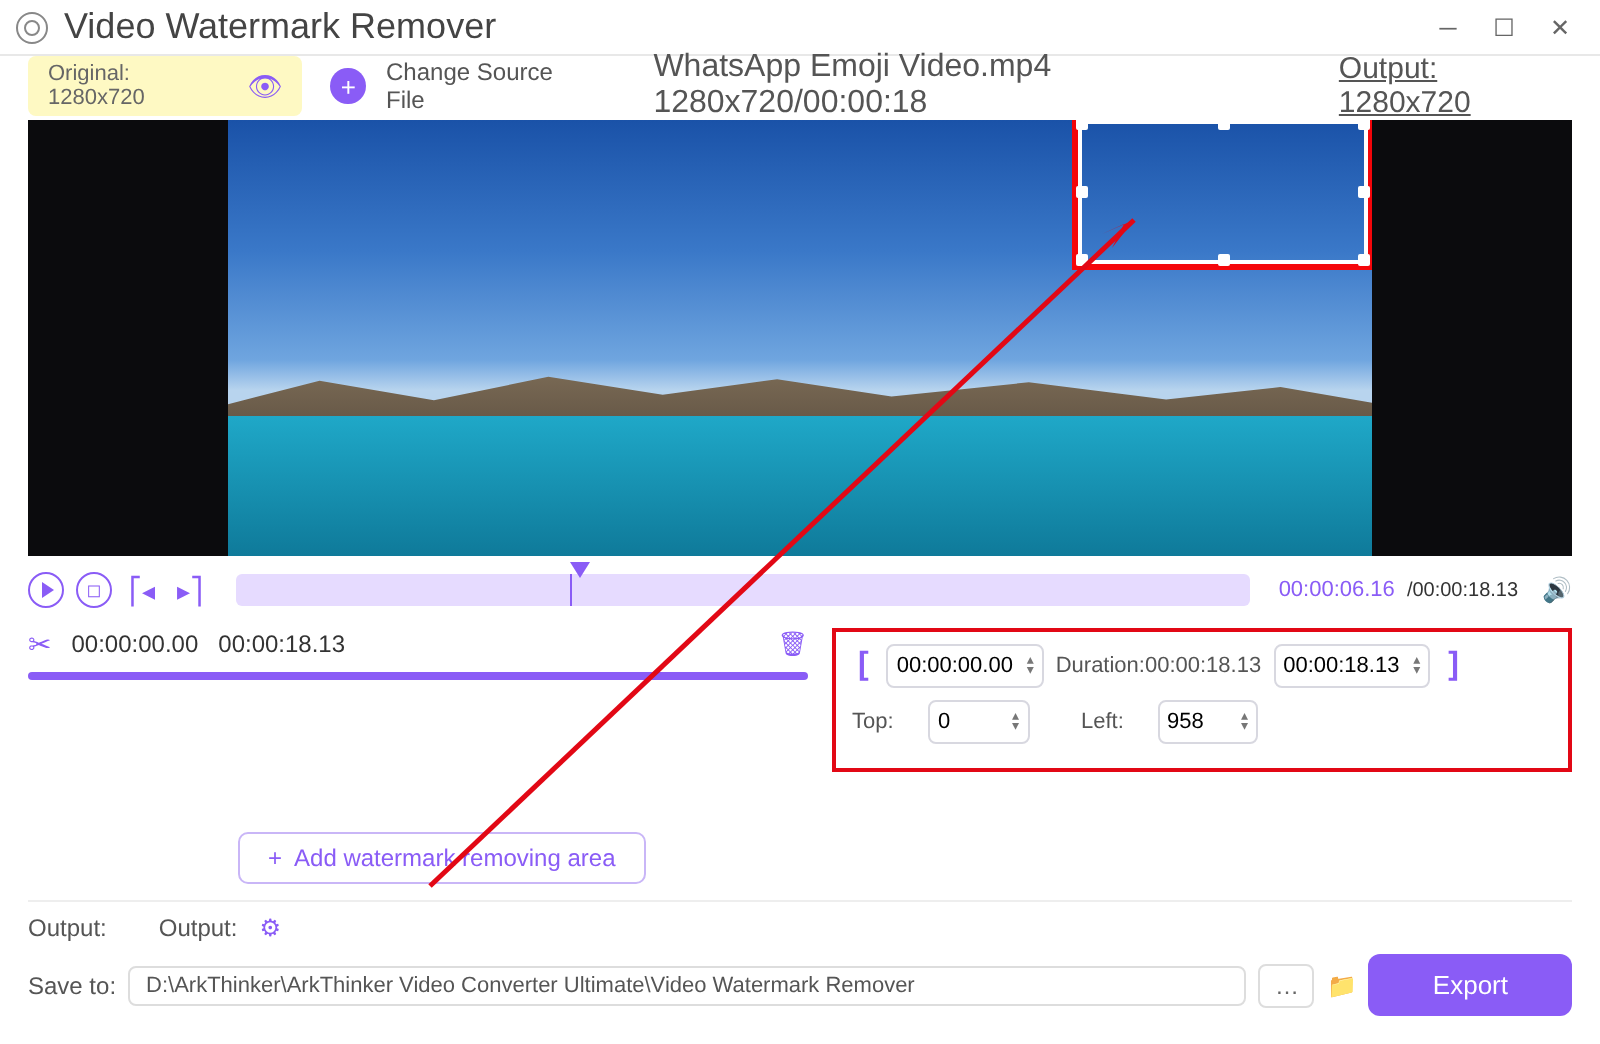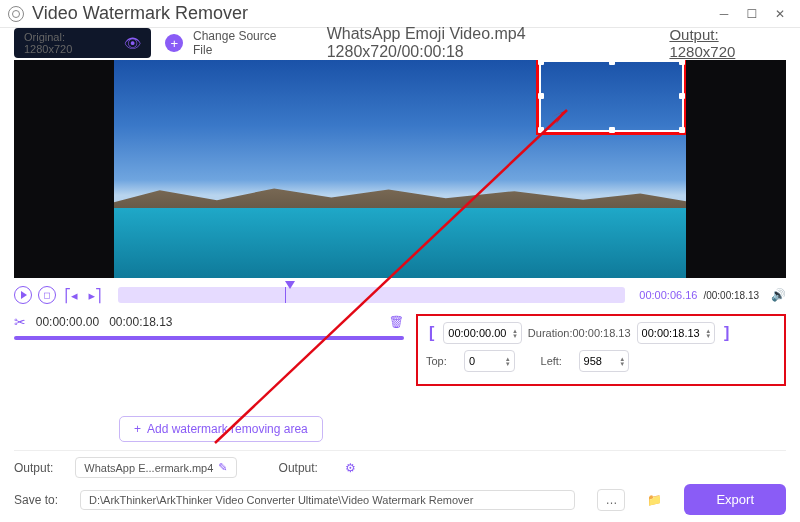--- a/index.html
+++ b/index.html
@@ -5,21 +5,21 @@
 * { margin: 0; padding: 0; box-sizing: border-box; font-family: -apple-system, BlinkMacSystemFont, "Segoe UI", Arial, sans-serif; }
 body { width: 800px; height: 522px; background: #fff; overflow: hidden; font-size: 12px; color: #555; }
 .titlebar { height: 28px; display: flex; align-items: center; padding: 0 8px; border-bottom: 1px solid #e8e8e8; }
 .titlebar .logo { width: 16px; height: 16px; border-radius: 50%; border: 1.5px solid #888; display: flex; align-items: center; justify-content: center; margin-right: 8px; }
 .titlebar .logo::before { content: ""; width: 6px; height: 6px; border: 1.5px solid #888; border-radius: 50%; }
 .titlebar .title { font-size: 18px; color: #444; }
 .titlebar .spacer { flex: 1; }
 .titlebar .winbtn { width: 24px; height: 20px; display: flex; align-items: center; justify-content: center; color: #666; cursor: pointer; margin-left: 4px; }
 
 .topinfo { height: 30px; display: flex; align-items: center; padding: 2px 14px; gap: 10px; }
-.origbox { background: #0f172a; border-radius: 4px; padding: 3px 10px; font-size: 11px; color: #666; display: flex; align-items: center; gap: 10px; }
+.origbox { background: #fef9c3; border-radius: 4px; padding: 3px 10px; font-size: 11px; color: #666; display: flex; align-items: center; gap: 10px; }
 .eye-icon { color: #8a5cf6; font-size: 14px; }
 .plusbtn { width: 18px; height: 18px; border-radius: 50%; background: #8a5cf6; color: #fff; display: flex; align-items: center; justify-content: center; font-size: 13px; cursor: pointer; margin-left: 4px;}
 .srcfile-label { font-size: 12px; color: #555; }
 .fileinfo { font-size: 16px; color: #555; margin-left: 20px; }
 .outres { font-size: 15px; color: #555; margin-left: auto; text-decoration: underline; }
 
 .preview { position: relative; height: 218px; background: #09090a; margin: 2px 14px 4px 14px; display: flex; align-items: stretch; }
 .letterbox-l, .letterbox-r { width: 100px; background: #0b0b0d; }
 .frame { flex: 1; position: relative; overflow: hidden; }
 .sky { position: absolute; inset: 0; background: linear-gradient(#1a52a8 0%, #3a78c8 30%, #6fa5df 55%, #b8d4ee 62%); }
@@ -57,21 +57,21 @@
 .numbox input { border: none; width: 62px; font-size: 11px; text-align: left; outline: none; background: transparent; }
 .numbox.short input { width: 34px; }
 .spin { display: flex; flex-direction: column; line-height: 5px; font-size: 7px; color: #777; cursor: pointer; }
 .link-icon { color: #8a5cf6; cursor: pointer; font-size: 12px; }
 .plabel { min-width: 32px; }
 
 .addarea { margin: 28px auto 6px 105px; display: inline-flex; align-items: center; gap: 6px; border: 1px solid #c9b6f7; color: #8a5cf6; border-radius: 5px; padding: 5px 14px; cursor: pointer; font-size: 12px; }
 .resetbtn { display: inline-flex; border: 1px solid #c9b6f7; color: #8a5cf6; border-radius: 5px; padding: 5px 20px; cursor: pointer; font-size: 12px; margin-left: 6px; }
 
 .botcontrols { padding: 4px 14px; }
-.outrow { display: flex; align-items: center; gap: 22px; margin-bottom: 6px; }
+.outrow { display: flex; align-items: center; gap: 6px; margin-bottom: 6px; }
 .outrow .lbl { font-size: 12px; color: #555; }
 .outfield { border: 1px solid #ddd; border-radius: 4px; padding: 3px 8px; font-size: 11px; color: #555; min-width: 140px; display: flex; align-items: center; gap: 5px; }
 .pencil { color: #8a5cf6; cursor: pointer; }
 .gear { color: #8a5cf6; cursor: pointer; margin-left: 5px; }
 .savefield { border: 1px solid #ddd; border-radius: 4px; padding: 3px 8px; font-size: 11px; color: #555; flex: 1; }
 .dots { border: 1px solid #ddd; border-radius: 4px; width: 28px; height: 22px; display: flex; align-items: center; justify-content: center; cursor: pointer; color: #666; }
 .folder { color: #8a5cf6; cursor: pointer; }
 .exportbtn { background: #8a5cf6; color: #fff; border-radius: 6px; padding: 8px 32px; cursor: pointer; font-size: 13px; margin-left: auto; }
 .divider { height: 1px; background: #eee; margin: 2px 14px; }
 </style>
@@ -184,24 +184,20 @@
     <span>Add watermark removing area</span>
   </span>
   <span style="flex:1"></span>
 </div>
 
 <div class="divider"></div>
 
 <div class="botcontrols">
   <div class="outrow">
     <span class="lbl">Output:</span>
-    <span class="outfield">
-      <span>WhatsApp E...ermark.mp4</span>
-      <span class="pencil">✎</span>
-    </span>
     <span class="lbl" style="margin-left:20px">Output:</span>
     <span class="gear">⚙</span>
   </div>
   <div class="outrow">
     <span class="lbl">Save to:</span>
     <span class="savefield">D:\ArkThinker\ArkThinker Video Converter Ultimate\Video Watermark Remover</span>
     <span class="dots">…</span>
     <span class="folder">📁</span>
     <span class="exportbtn">Export</span>
   </div>

